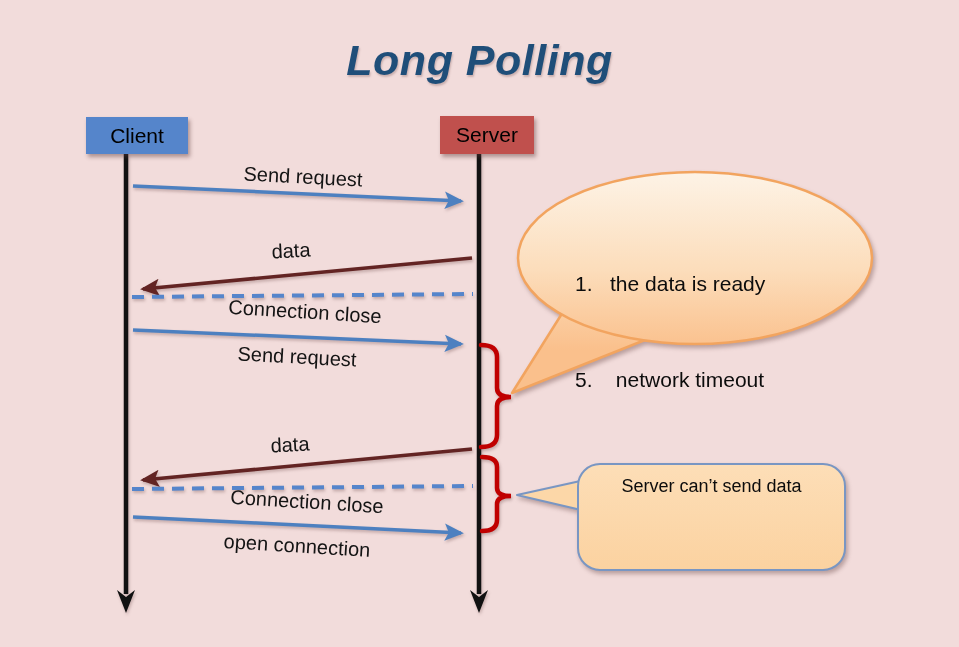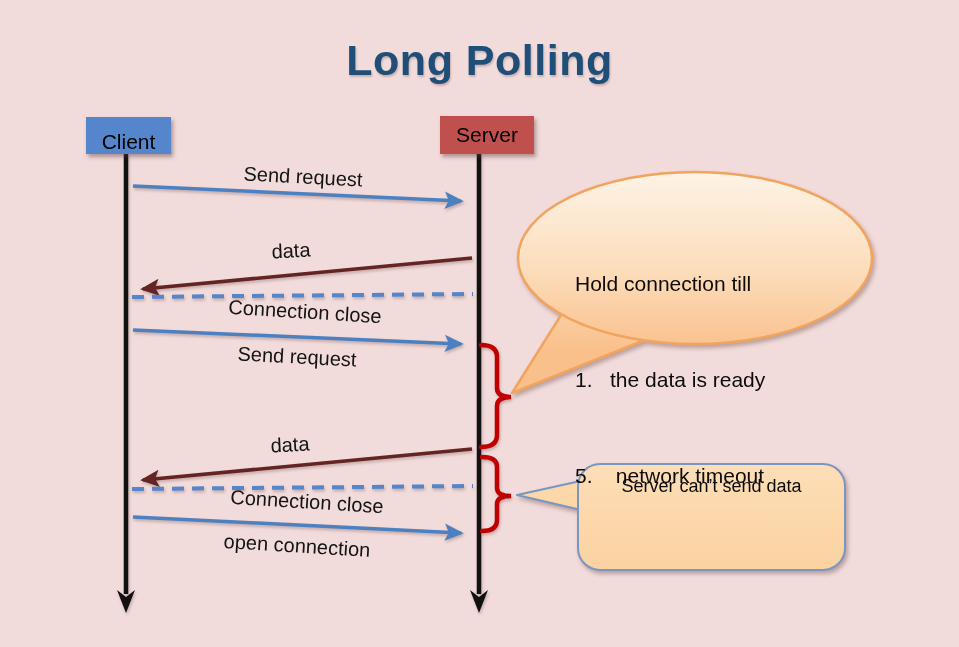--- a/index.html
+++ b/index.html
@@ -19,28 +19,29 @@
   }
   .page-title {
     position: absolute; left: 0; right: 0; top: 36px;
     margin: 0;
     text-align: center;
     font-size: 43px;
     font-weight: bold;
     letter-spacing: 0.5px;
     color: #1F4E79;
     text-shadow: 1px 2px 2px rgba(130,95,95,0.35);
+    font-style: italic;
   }
   .actor-box {
     position: absolute;
     display: flex; align-items: center; justify-content: center;
     color: #000; font-size: 21px;
     box-shadow: 2px 3px 4px rgba(90,55,55,0.45);
   }
-  .actor-box.client { left: 86px; top: 117px; width: 85px; height: 37px; background: #5585CB; align-items: flex-end; }
+  .actor-box.client { left: 86px; top: 117px; width: 102px; height: 37px; background: #5585CB; }
   .actor-box.server { left: 440px; top: 116px; width: 94px; height: 38px; background: #C0504D; }
   .msg-label {
     position: absolute;
     font-size: 20px;
     color: #141414;
     white-space: nowrap;
     transform-origin: center;
   }
   .callout-hold-text {
     position: absolute;
@@ -129,19 +130,18 @@
 
   <div class="msg-label" style="left:303px; top:177px; transform:translate(-50%,-50%) rotate(3deg);">Send request</div>
   <div class="msg-label" style="left:291px; top:251px; transform:translate(-50%,-50%) rotate(-3deg);">data</div>
   <div class="msg-label" style="left:305px; top:312px; transform:translate(-50%,-50%) rotate(3.5deg);">Connection close</div>
   <div class="msg-label" style="left:297px; top:357px; transform:translate(-50%,-50%) rotate(3deg);">Send request</div>
   <div class="msg-label" style="left:290px; top:445px; transform:translate(-50%,-50%) rotate(-3deg);">data</div>
   <div class="msg-label" style="left:307px; top:502px; transform:translate(-50%,-50%) rotate(3.5deg);">Connection close</div>
   <div class="msg-label" style="left:297px; top:546px; transform:translate(-50%,-50%) rotate(3.5deg);">open connection</div>
 
   <div class="callout-hold-text">
-    <div>Hold connection till</div>
     <div>1.   the data is ready</div>
     <div>5.    network timeout</div>
   </div>
   <div class="callout-cant-text">Server can’t send data</div>
 
 </div>
 
 </body></html>

